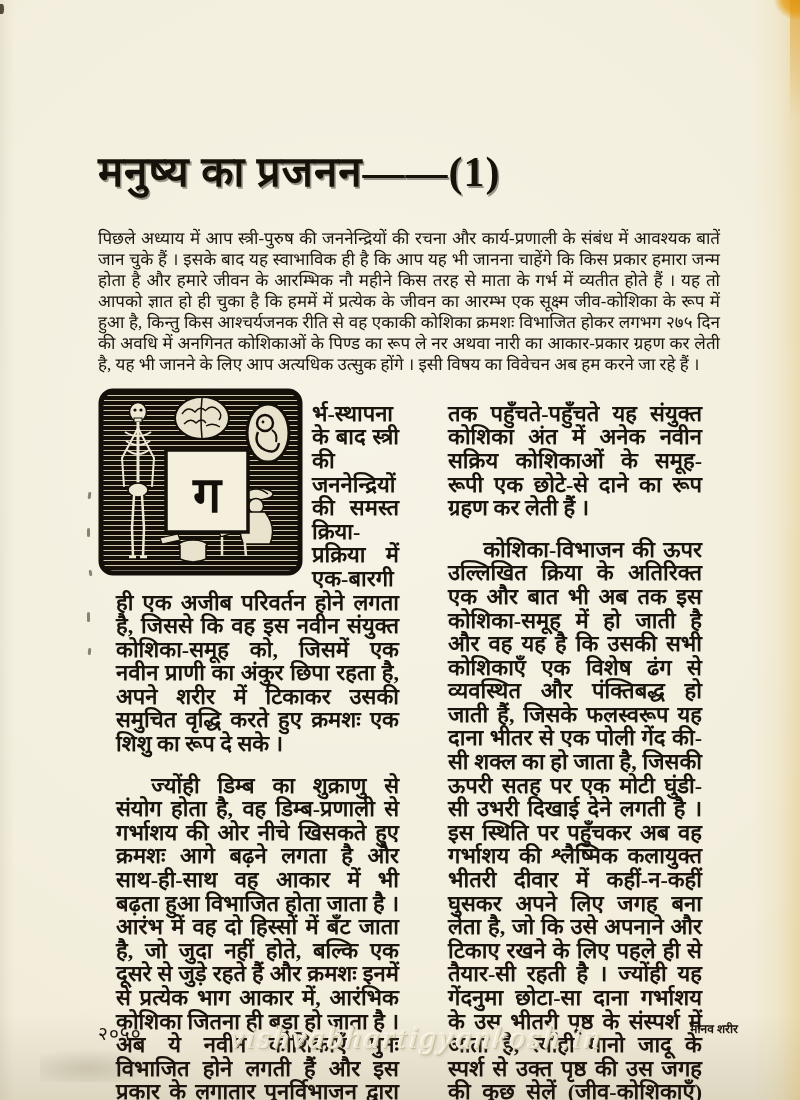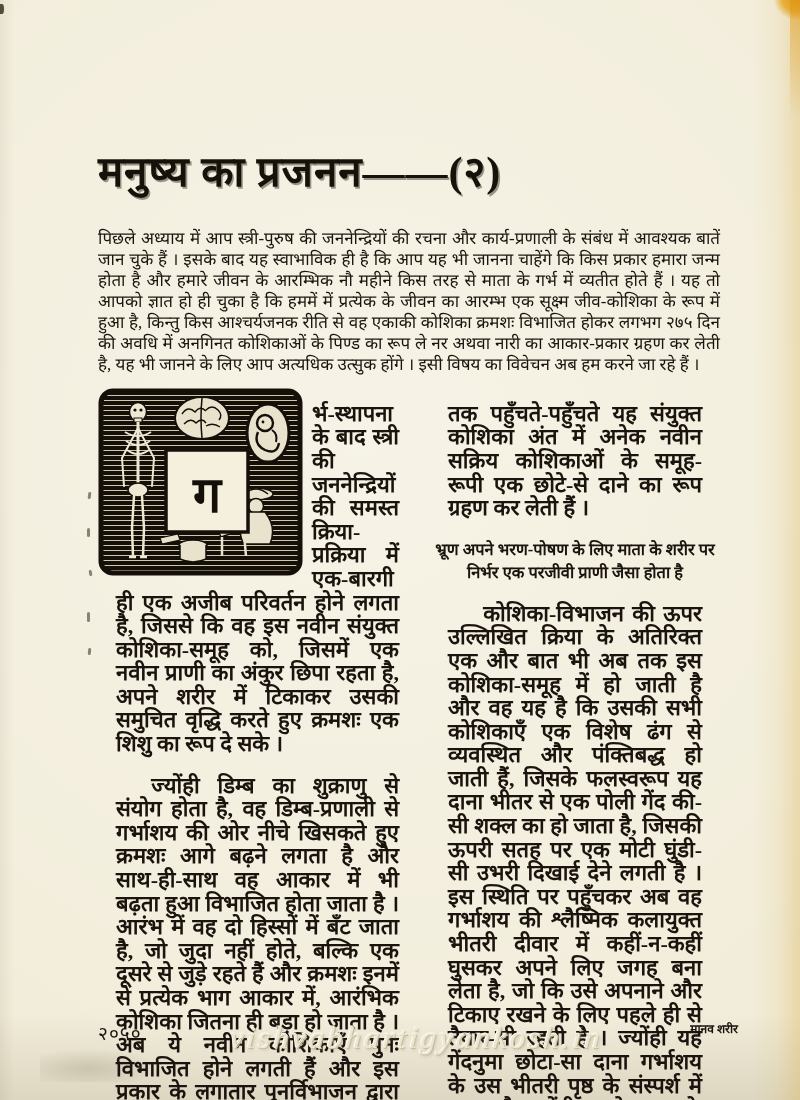--- a/index.html
+++ b/index.html
@@ -92,21 +92,21 @@
 <div class="bottom-smudge"></div>
 <div class="edge-mark" style="left:88px;top:492px;height:7px;transform:rotate(8deg);"></div>
 <div class="edge-mark" style="left:87px;top:528px;height:9px;"></div>
 <div class="edge-mark" style="left:89px;top:570px;height:6px;transform:rotate(-10deg);"></div>
 <div class="edge-mark" style="left:87px;top:612px;height:10px;"></div>
 <div class="edge-mark" style="left:88px;top:648px;height:7px;transform:rotate(6deg);"></div>
 
 <div class="content">
 
   <h1 class="page-title">
-    <span>मनुष्य का प्रजनन——(२)</span>
+    <span>मनुष्य का प्रजनन——(1)</span>
   </h1>
 
   <p class="intro">पिछले अध्याय में आप स्त्री-पुरुष की जननेन्द्रियों की रचना और कार्य-प्रणाली के संबंध में आवश्यक बातें जान चुके हैं । इसके बाद यह स्वाभाविक ही है कि आप यह भी जानना चाहेंगे कि किस प्रकार हमारा जन्म होता है और हमारे जीवन के आरम्भिक नौ महीने किस तरह से माता के गर्भ में व्यतीत होते हैं । यह तो आपको ज्ञात हो ही चुका है कि हममें में प्रत्येक के जीवन का आरम्भ एक सूक्ष्म जीव-कोशिका के रूप में हुआ है, किन्तु किस आश्चर्यजनक रीति से वह एकाकी कोशिका क्रमशः विभाजित होकर लगभग २७५ दिन की अवधि में अनगिनत कोशिकाओं के पिण्ड का रूप ले नर अथवा नारी का आकार-प्रकार ग्रहण कर लेती है, यह भी जानने के लिए आप अत्यधिक उत्सुक होंगे । इसी विषय का विवेचन अब हम करने जा रहे हैं ।</p>
 
   <div class="columns">
 
     <div class="col-left">
       <svg class="illu" viewBox="0 0 205 188" aria-hidden="true">
         <defs>
           <pattern id="hatch" width="5" height="5" patternUnits="userSpaceOnUse">
@@ -176,21 +176,20 @@
 
       <p class="body-p">
         <span>र्भ-स्थापना के बाद स्त्री की जननेन्द्रियों की समस्त क्रिया-प्रक्रिया में एक-बारगी ही एक अजीब परिवर्तन होने लगता है, जिससे कि वह इस नवीन संयुक्त कोशिका-समूह को, जिसमें एक नवीन</span>
         <span>प्राणी का अंकुर छिपा रहता है, अपने शरीर में टिकाकर उसकी समुचित वृद्धि करते हुए क्रमशः एक शिशु का रूप दे सके ।</span>
       </p>
       <p class="body-p indent">ज्योंही डिम्ब का शुक्राणु से संयोग होता है, वह डिम्ब-प्रणाली से गर्भाशय की ओर नीचे खिसकते हुए क्रमशः आगे बढ़ने लगता है और साथ-ही-साथ वह आकार में भी बढ़ता हुआ विभाजित होता जाता है । आरंभ में वह दो हिस्सों में बँट जाता है, जो जुदा नहीं होते, बल्कि एक दूसरे से जुड़े रहते हैं और क्रमशः इनमें से प्रत्येक भाग आकार में, आरंभिक कोशिका जितना ही बड़ा हो जाता है । अब ये नवीन कोशिकाएँ पुनः विभाजित होने लगती हैं और इस प्रकार के लगातार पुनर्विभाजन द्वारा क्रमशः उनके चार, आठ, सोलह और बत्तीस आदि विभाग बनते चले जाते हैं । इस सिलसिले के लगातार जारी रहने के कारण गर्भाशय</p>
     </div>
 
     <div class="col-right">
       <p class="body-p">तक पहुँचते-पहुँचते यह संयुक्त कोशिका अंत में अनेक नवीन सक्रिय कोशिकाओं के समूह-रूपी एक छोटे-से दाने का रूप ग्रहण कर लेती हैं ।</p>
-      <h2 class="subheading">भ्रूण अपने भरण-पोषण के लिए माता के शरीर पर निर्भर एक परजीवी प्राणी जैसा होता है</h2>
       <p class="body-p indent">कोशिका-विभाजन की ऊपर उल्लिखित क्रिया के अतिरिक्त एक और बात भी अब तक इस कोशिका-समूह में हो जाती है और वह यह है कि उसकी सभी कोशिकाएँ एक विशेष ढंग से व्यवस्थित और पंक्तिबद्ध हो जाती हैं, जिसके फलस्वरूप यह दाना भीतर से एक पोली गेंद की-सी शक्ल का हो जाता है, जिसकी ऊपरी सतह पर एक मोटी घुंडी-सी उभरी दिखाई देने लगती है । इस स्थिति पर पहुँचकर अब वह गर्भाशय की श्लैष्मिक कलायुक्त भीतरी दीवार में कहीं-न-कहीं घुसकर अपने लिए जगह बना लेता है, जो कि उसे अपनाने और टिकाए रखने के लिए पहले ही से तैयार-सी रहती है । ज्योंही यह गेंदनुमा छोटा-सा दाना गर्भाशय के उस भीतरी पृष्ठ के संस्पर्श में आता है, त्योंही मानो जादू के स्पर्श से उक्त पृष्ठ की उस जगह की कुछ सेलें (जीव-कोशिकाएँ) नष्ट हो जाती हैं और इस तरह दीवार में बन जानेवाले उस घाव में वह चिपक जाता है और शीघ्र ही गर्भाशय की दीवार के तंतुओं से परिवेष्ठित होकर माता के</p>
     </div>
 
   </div>
 </div>
 
 <div class="footer">
   <span class="page-number">२०५०</span>
   <span class="watermark">vishvabhartigyankosh.in</span>
   <span class="footer-section">मानव शरीर</span>

